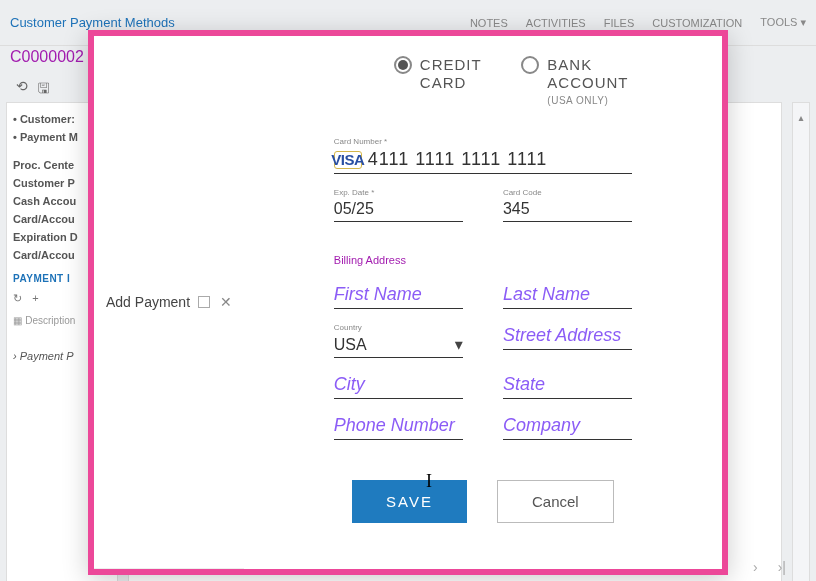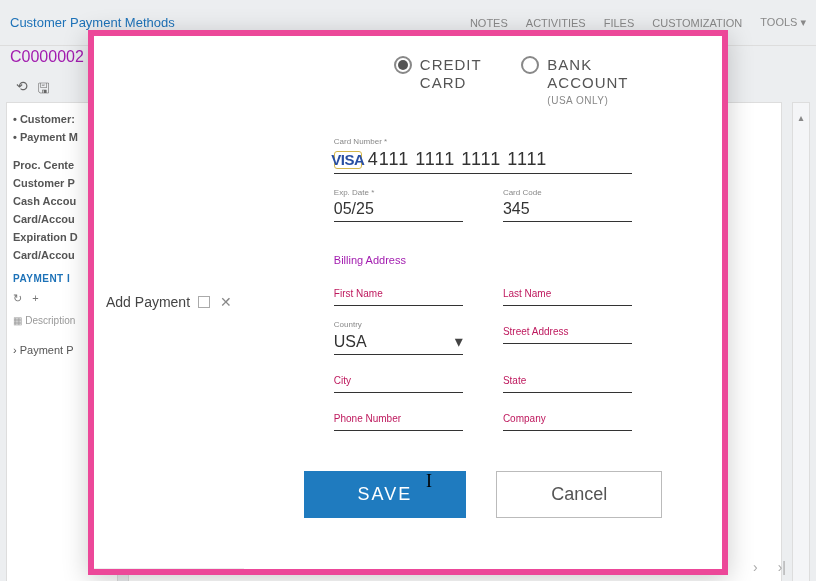--- a/index.html
+++ b/index.html
@@ -114,42 +114,42 @@
   .radio { width: 18px; height: 18px; border: 2px solid #888; border-radius: 50%; display: inline-flex; align-items: center; justify-content: center; flex-shrink: 0; }
   .radio.selected::after { content: ""; width: 10px; height: 10px; background: #555; border-radius: 50%; }
   .radio-label { font-size: 15px; color: #555; letter-spacing: 1px; line-height: 1.2; }
   .radio-sub { font-size: 10px; color: #888; letter-spacing: 0.5px; }
 
   .form-grid { display: grid; grid-template-columns: 1fr 1fr; column-gap: 40px; row-gap: 14px; }
   .full { grid-column: 1 / 3; }
   .field { display: flex; flex-direction: column; }
   .field .tinylabel { font-size: 8px; color: #888; margin-bottom: 1px; }
   .field .val { font-size: 16px; color: #333; border-bottom: 1px solid #333; padding: 2px 0 3px 0; min-height: 24px; display: flex; align-items: center; gap: 6px; }
-  .field .placeholder-style { font-size: 10px; color: #be185d; }
+  .field .placeholder-style { font-size: 18px; color: #8b5cf6; font-style: italic; }
   .field.half { grid-column: span 1; }
   .visa-badge {
     display: inline-flex;
     align-items: center;
     justify-content: center;
     width: 28px; height: 18px;
     border: 1px solid #d4b64a;
     border-radius: 3px;
     font-size: 15px;
     color: #2a4fa2;
     font-weight: bold;
     background: #fff;
     letter-spacing: -0.5px;
   }
   .cardnum-text { letter-spacing: 1px; font-size: 18px; color: #333; }
   .section-title { font-size: 11px; color: #a21caf; margin: 18px 0 2px 0; }
   .chevdown { margin-left: auto; }
   .chevdown::before { content: "▾"; color: #444; }
 
   .btn-row { grid-column: 1 / 3; display: flex; gap: 30px; justify-content: center; margin-top: 12px; }
-  .btn { padding: 12px 54px; font-size: 18px; cursor: pointer; }
+  .btn { padding: 12px 34px; font-size: 15px; cursor: pointer; }
   .btn-primary { background: #1f7bbf; color: #fff; border: none; letter-spacing: 2px; }
   .btn-secondary { background: #fff; color: #555; border: 1px solid #bbb; }
 
   .cursor-caret { position: absolute; left: 332px; top: 435px; font-size: 18px; color: #000; font-family: serif; pointer-events: none; }
 </style>
 </head>
 <body>
 
 <div class="bg">
   <div class="bg-topbar">
@@ -180,21 +180,21 @@
       <div class="row">Card/Accou</div>
       <div class="tab row">PAYMENT I</div>
       <div class="icons-row">
         <span>↻</span>
         <span>+</span>
       </div>
       <div style="margin-top:10px; font-size:10px; color:#999;">
         <span>▦</span>
         <span>Description</span>
       </div>
-      <div style="margin-top:18px;">
+      <div style="margin-top:24px;font-style:italic;">
         <span class="chev" style="position:static;">›</span>
         <span>Payment P</span>
       </div>
     </div>
     <div class="bg-main"></div>
     <div class="bg-scroll">
         <span class="up"></span>
       </div>
   </div>
   <div class="bg-pager">

